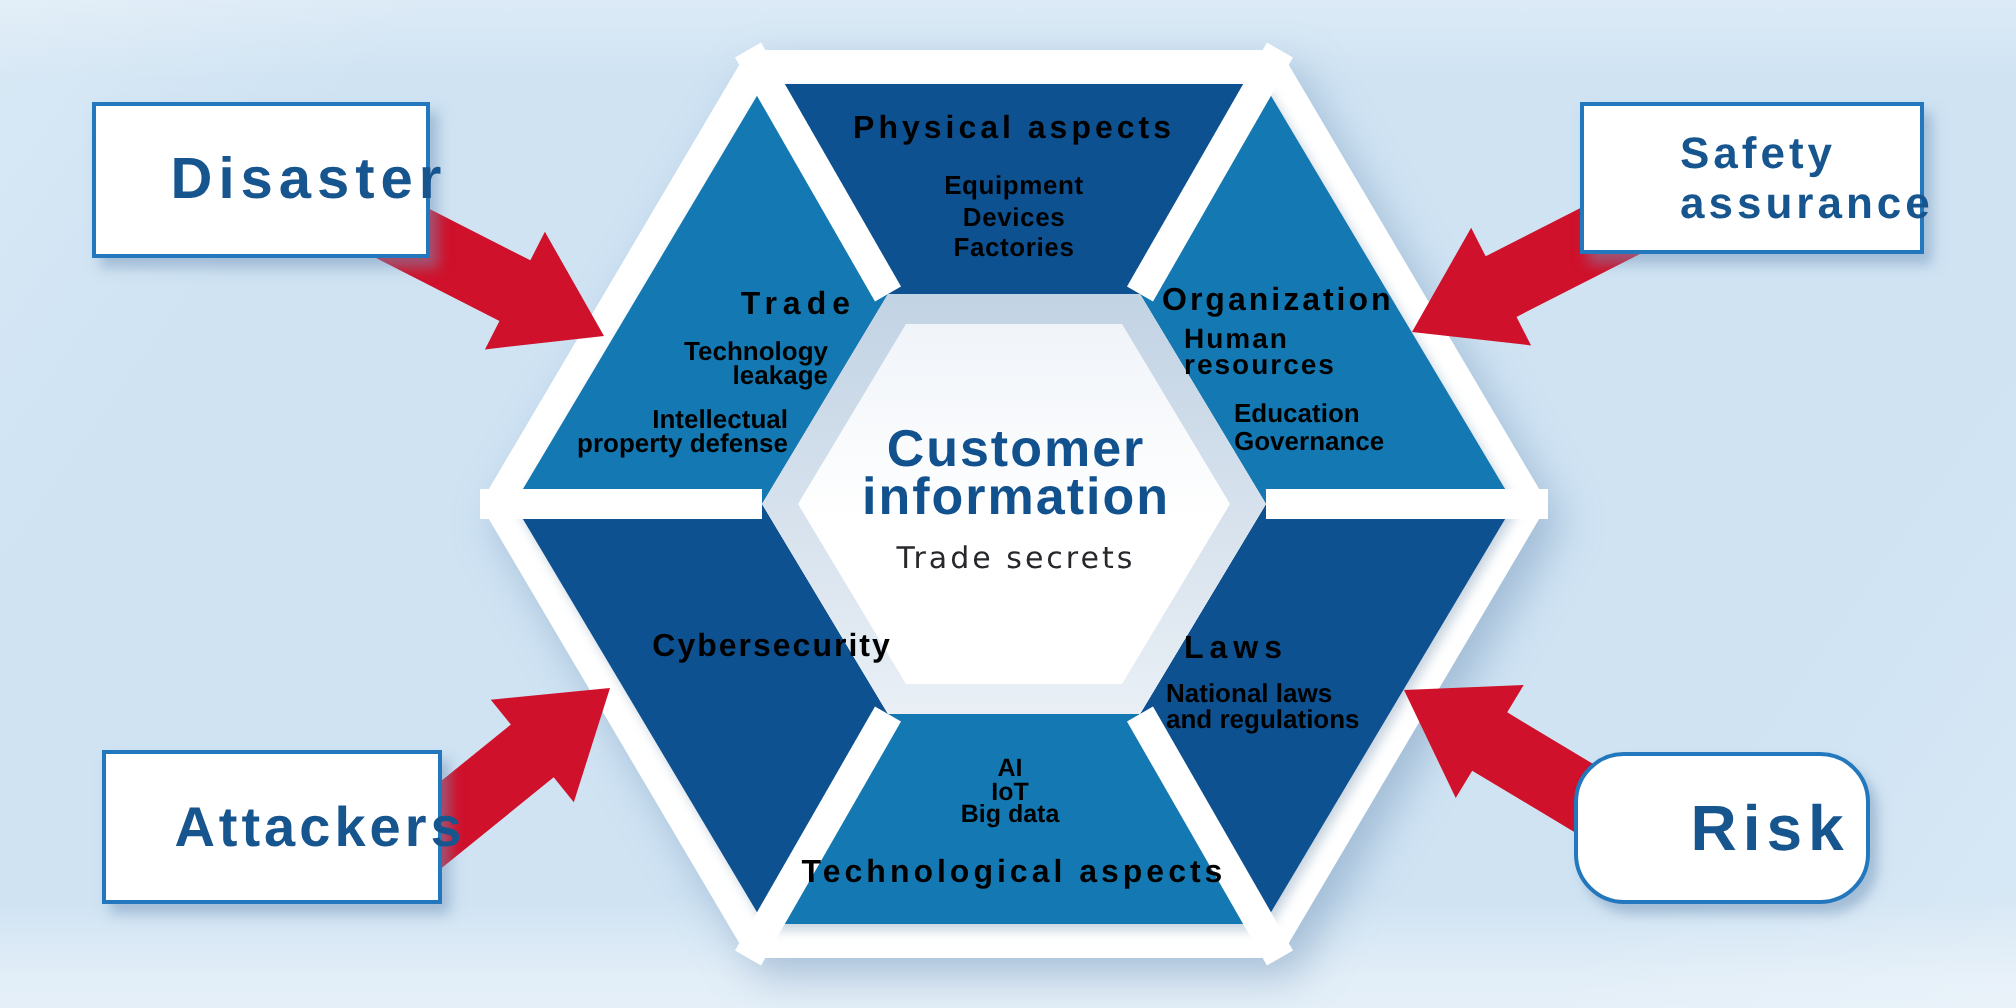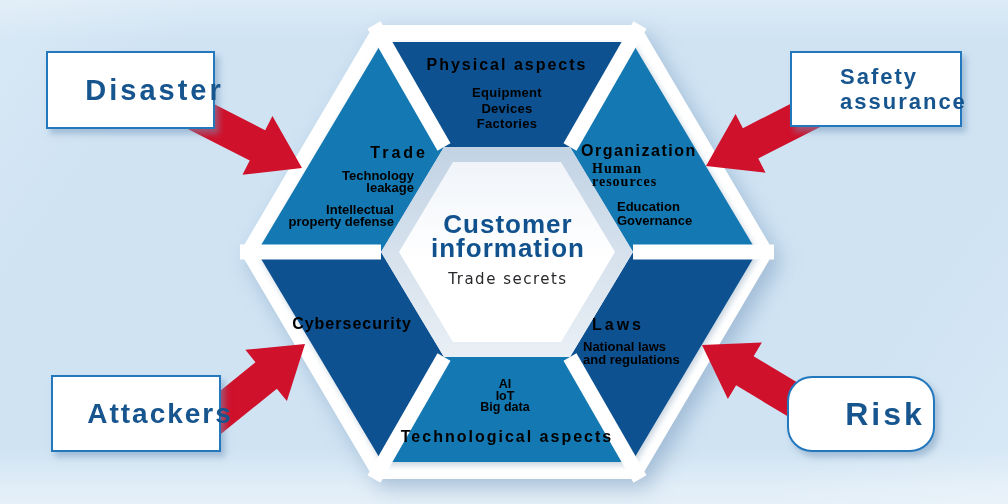--- a/index.html
+++ b/index.html
@@ -26,25 +26,25 @@
   .stop-center-bottom{stop-color:var(--center-bottom,#ffffff);}
   .arrow{fill:var(--arrow-red,#d0112b);}
 
   .txt{position:absolute;color:#000000;font-weight:bold;white-space:nowrap;}
   .t-physical-title{left:407px;top:56px;width:200px;text-align:center;font-size:16px;letter-spacing:2px;}
   .t-physical-items{left:407px;top:85px;width:200px;text-align:center;font-size:13px;line-height:15.5px;letter-spacing:.3px;}
   .t-trade-title{right:580px;top:144px;font-size:16px;letter-spacing:3px;text-align:right;}
   .t-trade-item1{right:594px;top:170px;font-size:13px;line-height:11.5px;text-align:right;}
   .t-trade-item2{right:614px;top:204px;font-size:13px;line-height:11.5px;text-align:right;}
   .t-org-title{left:581px;top:142px;font-size:16px;letter-spacing:1.5px;}
-  .t-org-subtitle{left:592px;top:163px;font-size:14px;line-height:12.5px;letter-spacing:1px;font-family:Liberation Serif, serif;}
+  .t-org-subtitle{left:592px;top:163px;font-size:14px;line-height:12.5px;letter-spacing:1px;}
   .t-org-items{left:617px;top:200px;font-size:13px;line-height:14px;}
   .t-laws-title{left:592px;top:316px;font-size:16px;letter-spacing:3px;}
   .t-laws-items{left:583px;top:341px;font-size:13px;line-height:12.5px;}
-  .t-cyber-title{left:252px;top:315px;width:200px;text-align:center;font-size:16px;letter-spacing:1px;}
+  .t-cyber-title{left:286px;top:315px;width:200px;text-align:center;font-size:16px;letter-spacing:1px;}
   .t-tech-items{left:405px;top:379px;width:200px;text-align:center;font-size:12.5px;line-height:11.5px;}
   .t-tech-title{left:377px;top:428px;width:260px;text-align:center;font-size:16px;letter-spacing:2px;}
   .t-center-title{left:398px;top:212px;width:220px;text-align:center;font-size:26px;line-height:24px;letter-spacing:1px;color:var(--center-title-color,#11518d);}
   .t-center-items{left:398px;top:270px;width:220px;text-align:center;font-size:15px;line-height:18.5px;letter-spacing:1.5px;
     color:var(--center-item-color,#26282b);font-weight:normal;font-family:"DejaVu Sans",sans-serif;}
 
   .callout{
     position:absolute;background:#fff;border:2px solid var(--box-border,#2277bd);
     box-shadow:4px 5px 6px rgba(115,150,185,.5);
     color:var(--box-text,#17558f);font-weight:bold;box-sizing:border-box;

